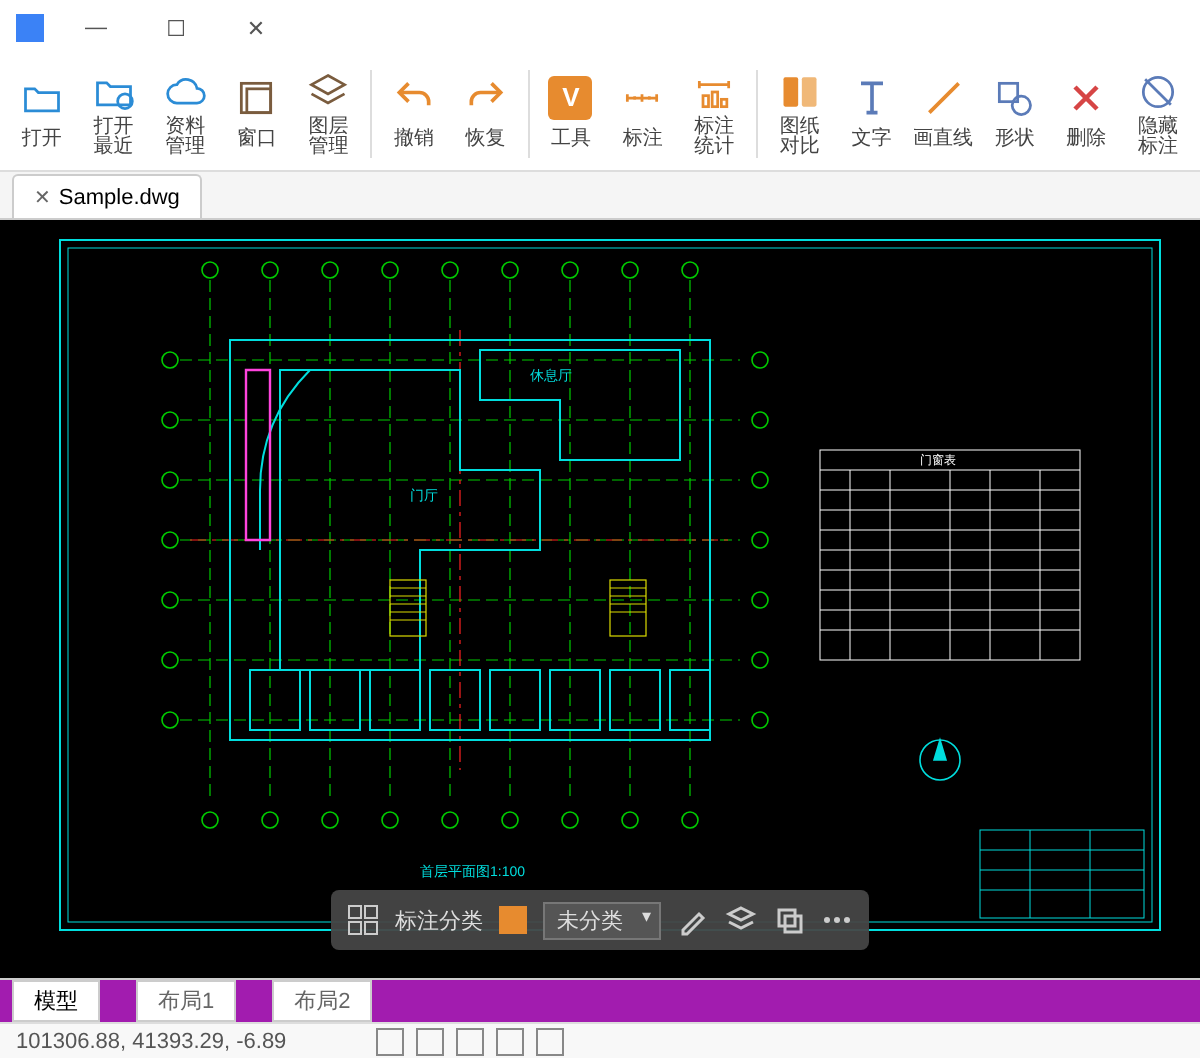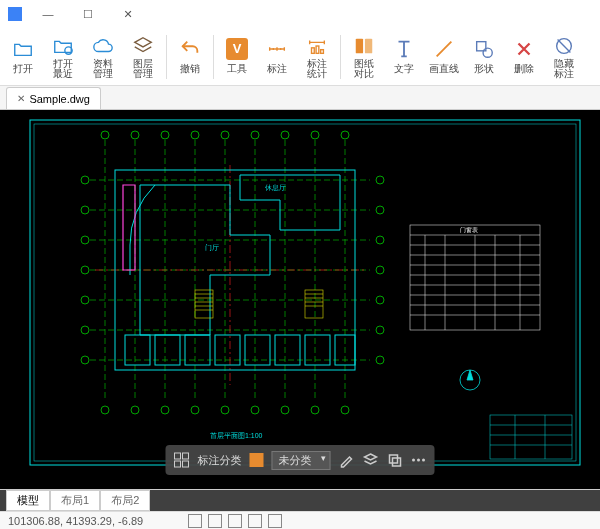--- a/index.html
+++ b/index.html
@@ -15,21 +15,21 @@
 .tabbar { height: 24px; background: #f5f5f5; display: flex; align-items: flex-end; padding-left: 6px; border-bottom: 1px solid #ccc; }
 .tabbar .tab { height: 22px; background: #fff; border: 1px solid #ccc; border-bottom: none; padding: 0 10px; font-size: 11px; display: flex; align-items: center; gap: 4px; border-radius: 3px 3px 0 0; }
 .tabbar .tab .close { font-size: 10px; color: #666; }
 .viewport { flex: 1; background: #000; position: relative; overflow: hidden; }
 .cad { position: absolute; inset: 0; }
 .floatbar { position: absolute; bottom: 14px; left: 50%; transform: translateX(-50%); height: 30px; background: rgba(70,70,70,0.95); border-radius: 4px; display: flex; align-items: center; padding: 0 8px; gap: 8px; color: #ddd; font-size: 11px; }
 .floatbar .swatch { width: 14px; height: 14px; }
 .floatbar .sel { background: #555; border: 1px solid #777; padding: 1px 18px 1px 6px; font-size: 11px; color: #ddd; position: relative; }
 .floatbar .sel::after { content: "▾"; position: absolute; right: 4px; top: 1px; font-size: 9px; }
 .floatbar .fico { width: 16px; height: 16px; display: flex; align-items: center; justify-content: center; }
-.bottomtabs { height: 22px; background: #404040; border-top: 1px solid #ccc; display: flex; align-items: center; padding-left: 6px; gap: 0; }
+.bottomtabs { height: 22px; background: #a21caf; border-top: 1px solid #ccc; display: flex; align-items: center; padding-left: 6px; gap: 18px; }
 .bottomtabs .btab { font-size: 11px; padding: 2px 10px; background: #fff; border: 1px solid #ccc; color: #666; }
 .bottomtabs .btab.active { color: #000; }
 .statusbar { height: 18px; background: #f8f8f8; border-top: 1px solid #ddd; display: flex; align-items: center; font-size: 11px; color: #555; padding: 0 8px; }
 .statusbar .coords { width: 180px; }
 .statusbar .center { flex: 1; text-align: center; }
 .statusbar .right { display: flex; gap: 6px; }
 .statusbar .sico { width: 14px; height: 14px; border: 1px solid #888; }
 </style>
 </head>
 <body>
@@ -58,33 +58,47 @@
     </div>
   <div class="rbtn">
       <svg viewBox="0 0 24 24" fill="none" stroke="#2b8cd6" stroke-width="1.5">
         <path d="M7 18a5 5 0 010-10 6 6 0 0111 2 4 4 0 010 8H7z"></path>
       </svg>
       <span style="white-space:pre-line;text-align:center;line-height:1">资料
 管理</span>
     </div>
   <div class="rbtn">
       <svg viewBox="0 0 24 24" fill="none" stroke="#7a5c3e" stroke-width="1.5">
+        <rect x="4" y="4" width="16" height="16"></rect>
+        <rect x="7" y="7" width="13" height="13"></rect>
+      </svg>
+      <span>窗口</span>
+    </div>
+  <div class="rbtn">
+      <svg viewBox="0 0 24 24" fill="none" stroke="#7a5c3e" stroke-width="1.5">
         <path d="M12 3l9 5-9 5-9-5z"></path>
         <path d="M3 13l9 5 9-5"></path>
       </svg>
       <span style="white-space:pre-line;text-align:center;line-height:1">图层
 管理</span>
     </div>
   <div class="sep"></div>
   <div class="rbtn">
       <svg viewBox="0 0 24 24" fill="none" stroke="#e78b2f" stroke-width="2">
         <path d="M9 14L4 9l5-5"></path>
         <path d="M4 9h11a5 5 0 015 5v2"></path>
       </svg>
       <span>撤销</span>
+    </div>
+  <div class="rbtn">
+      <svg viewBox="0 0 24 24" fill="none" stroke="#e78b2f" stroke-width="2">
+        <path d="M15 14l5-5-5-5"></path>
+        <path d="M20 9H9a5 5 0 00-5 5v2"></path>
+      </svg>
+      <span>恢复</span>
     </div>
   <div class="sep"></div>
   <div class="rbtn">
       <div class="ico" style="background:#e78b2f;border-radius:3px;display:flex;align-items:center;justify-content:center;color:#fff;font-size:13px;font-weight:bold">V</div>
       <span>工具</span>
     </div>
   <div class="rbtn">
       <svg viewBox="0 0 24 24" fill="none" stroke="#e78b2f" stroke-width="1.5">
         <path d="M4 12h16M4 10v4M12 10v4M20 10v4M8 11v2M16 11v2"></path>
       </svg>

